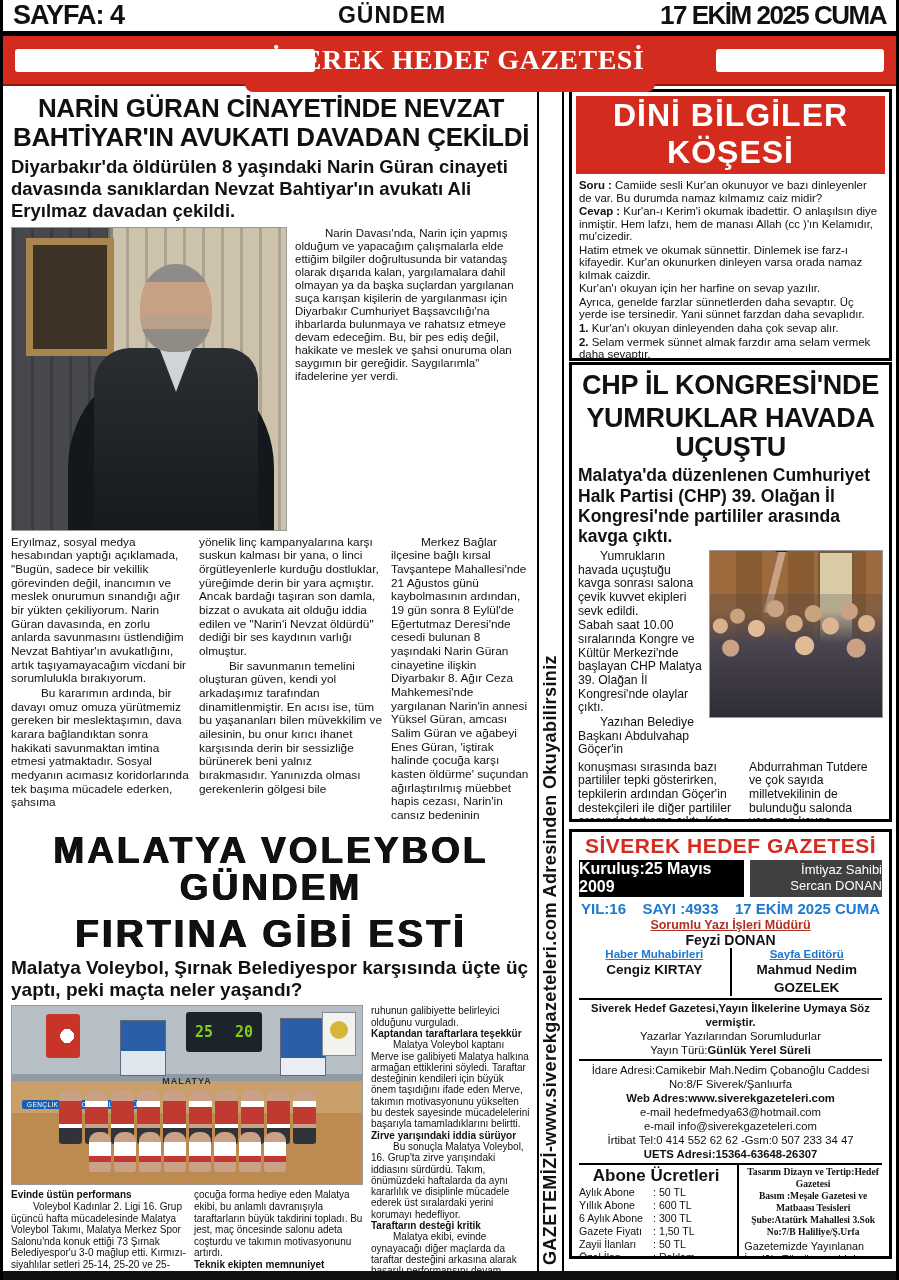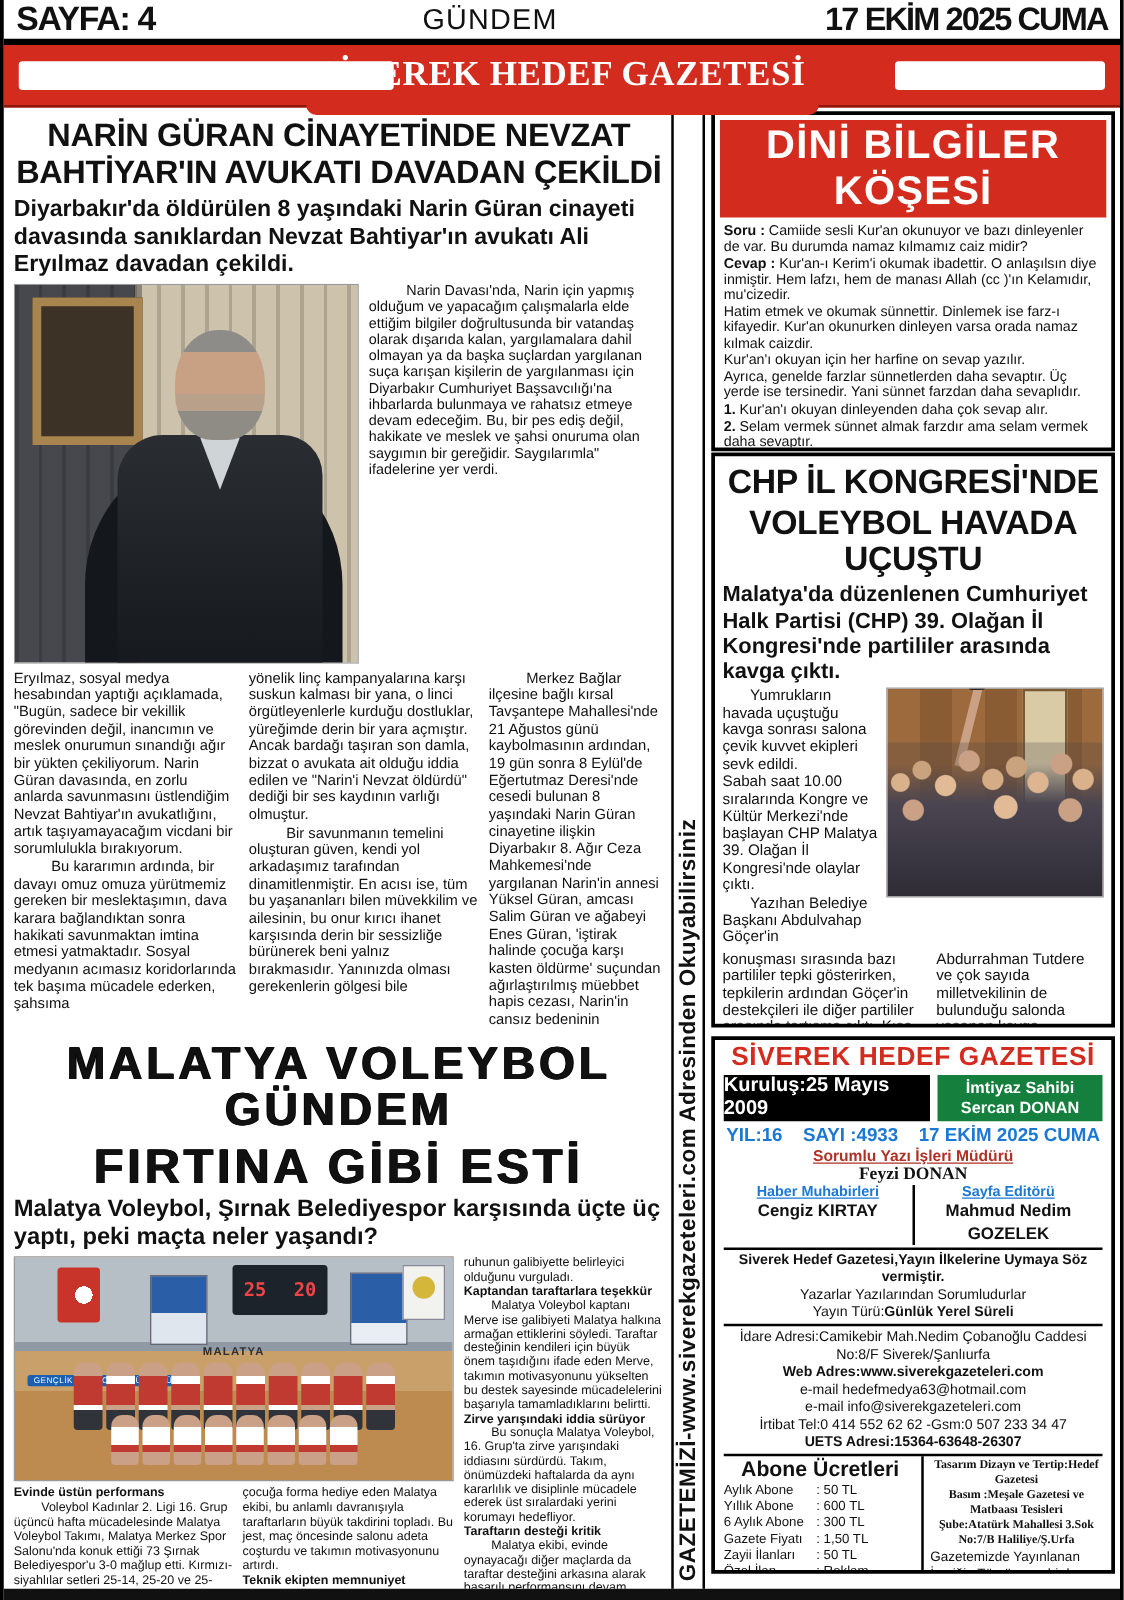--- a/index.html
+++ b/index.html
@@ -4,21 +4,21 @@
 <style>
   * { box-sizing: border-box; margin: 0; padding: 0; }
   body { background:#777; font-family:"Liberation Sans", sans-serif; color:#111; }
   .page { position:relative; width:899px; height:1280px; margin:0 auto; background:#fff;
           border-left:3px solid #000; border-right:3px solid #000; overflow:hidden; }
 
   
   .hdr { height:36px; display:flex; align-items:center; justify-content:space-between;
          padding:0 10px; border-bottom:5px solid #000; }
   .hdr .l { font-size:27px; font-weight:bold; letter-spacing:-1px; }
-  .hdr .c { font-size:23px; font-weight:normal; letter-spacing:1px; }
+  .hdr .c { font-size:23px; font-weight:bold; letter-spacing:1px; }
   .hdr .r { font-size:26px; font-weight:bold; letter-spacing:-1.5px; }
 
   
   .banner { position:relative; height:50px; background:#d32b1e; border-bottom:2px solid #8d160d; }
   .banner .wb { position:absolute; top:13px; height:23px; background:#fff; border-radius:3px; }
   .banner .wb.left { left:12px; width:300px; }
   .banner .wb.right { right:12px; width:168px; }
   .banner .t { position:absolute; left:50%; top:50%; transform:translate(-50%,-50%);
                color:#fff; font-family:"Liberation Serif", serif; font-weight:bold;
                font-size:28px; letter-spacing:0.5px; white-space:nowrap; }
@@ -77,21 +77,21 @@
 
   
   .ph-volley { position:relative; width:352px; height:180px; overflow:hidden; border:1px solid #999;
     background:linear-gradient(180deg,#b6bec6 0 38%,#8f9aa4 38% 42%,#caa06a 42% 60%,#bd8a50 60% 100%); }
   .pv-flag { position:absolute; left:34px; top:8px; width:34px; height:44px; border-radius:3px;
     background:radial-gradient(circle at 62% 50%,#fff 0 7px,#c8342a 7px); }
   .pv-poster1 { position:absolute; left:108px; top:14px; width:46px; height:56px;
     background:linear-gradient(180deg,#2a5fa8 0 55%,#dfe6ee 55% 100%); border:1px solid #667; }
   .pv-score { position:absolute; left:174px; top:6px; width:76px; height:40px; background:#1d232b;
     border-radius:3px; display:flex; align-items:center; justify-content:space-between;
-    padding:0 9px; color:#ef4444; font-weight:bold; font-size:15px;
+    padding:0 9px; color:#84cc16; font-weight:bold; font-size:15px;
     font-family:"DejaVu Sans Mono", monospace; }
   .pv-poster2 { position:absolute; left:268px; top:12px; width:46px; height:58px;
     background:linear-gradient(180deg,#2a5fa8 0 70%,#e8eef4 70% 100%); border:1px solid #667; }
   .pv-emblem { position:absolute; right:6px; top:6px; width:34px; height:44px; background:#f2f2ee;
     border:1px solid #889; }
   .pv-emblem i { position:absolute; left:50%; top:8px; transform:translateX(-50%); width:18px;
     height:18px; border-radius:50%; background:#d4b63a; display:block; }
   .pv-label { position:absolute; left:50%; top:70px; transform:translateX(-50%);
     font-size:9px; font-weight:bold; color:#2b2f36; letter-spacing:1px; }
   .pv-banner { position:absolute; left:10px; top:94px; background:#1b5fb0; color:#fff;
@@ -148,28 +148,28 @@
       radial-gradient(circle at 55% 42%,#e0bb95 0 9px,transparent 10px),
       radial-gradient(circle at 85% 44%,#caa184 0 9px,transparent 10px),
       linear-gradient(180deg,rgba(70,64,74,.25) 0 14%,#4a4550 40%,#2f2c36 100%); }
 
   
   .mast { flex:1; overflow:hidden; padding:2px 7px; }
   .m-title { color:#d32b1e; font-weight:bold; font-size:21px; text-align:center; letter-spacing:0.5px; }
   .m-bar { display:flex; gap:6px; margin:2px 0; }
   .m-bar .k { flex:1.25; background:#000; color:#fff; font-weight:bold; font-size:16px;
     display:flex; align-items:center; justify-content:center; }
-  .m-bar .i { flex:1; background:#15803d; color:#fff; font-weight:bold; font-size:13px;
-    text-align:center; padding:2px 0; line-height:1.25; }
+  .m-bar .i { flex:1; background:#404040; color:#fff; font-weight:normal; font-size:13px;
+    text-align:right; padding:2px 0; line-height:1.25; }
   .m-blue { display:flex; justify-content:space-between; align-items:flex-start;
     font-weight:bold; font-size:15px; padding:1px 2px; }
   .blue { color:#1b78d4; }
   .m-sorumlu { text-align:center; color:#b03024; font-weight:bold; font-size:12.5px;
     text-decoration:underline; }
-  .m-feyzi { text-align:center; font-weight:bold; font-size:14px;font-family:Liberation Serif, serif; }
+  .m-feyzi { text-align:center; font-weight:bold; font-size:14px; }
   .m-roles { display:flex; align-items:stretch; border-bottom:2px solid #000; padding-bottom:2px; }
   .m-role { flex:1; text-align:center; }
   .m-role + .m-role { border-left:2px solid #000; }
   .m-role .lab { display:block; color:#1b78d4; font-weight:bold; font-size:11.5px;
     text-decoration:underline; }
   .m-role .nam { font-weight:bold; font-size:13.5px; }
   .m-pledge { text-align:center; font-size:11.3px; line-height:1.25; border-bottom:2px solid #000;
     padding:1px 0 2px; }
   .m-addr { text-align:center; font-size:11.3px; line-height:1.24; border-bottom:2px solid #000;
     padding:2px 0; }
@@ -302,21 +302,21 @@
           <p><span>Kur'an'ı okuyan için her harfine on sevap yazılır.</span></p>
           <p><span>Ayrıca, genelde farzlar sünnetlerden daha sevaptır. Üç yerde ise tersinedir. Yani sünnet farzdan daha sevaplıdır.</span></p>
           <p><b>1. </b><span>Kur'an'ı okuyan dinleyenden daha çok sevap alır.</span></p>
           <p><b>2. </b><span>Selam vermek sünnet almak farzdır ama selam vermek daha sevaptır.</span></p>
 
         </div>
       </div>
 
       <div class="box chp">
         <div class="chp-head">CHP İL KONGRESİ'NDE</div>
-        <div class="chp-head">VOLEYBOL HAVADA UÇUŞTU</div>
+        <div class="chp-head">YUMRUKLAR HAVADA UÇUŞTU</div>
         <div class="chp-lead">Malatya'da düzenlenen Cumhuriyet Halk Partisi (CHP) 39. Olağan İl Kongresi'nde partililer arasında kavga çıktı.</div>
         <div class="chp-row1">
           <div class="chp-c1a">
             <p class="ind2">Yumrukların havada uçuştuğu kavga sonrası salona çevik kuvvet ekipleri sevk edildi.</p>
             <p>Sabah saat 10.00 sıralarında Kongre ve Kültür Merkezi'nde başlayan CHP Malatya 39. Olağan İl Kongresi'nde olaylar çıktı.</p>
             <p class="ind2">Yazıhan Belediye Başkanı Abdulvahap Göçer'in</p>
           </div>
           <div class="ph-chp">
             <span class="pc-door"></span>
             <span class="pc-arm"></span>

